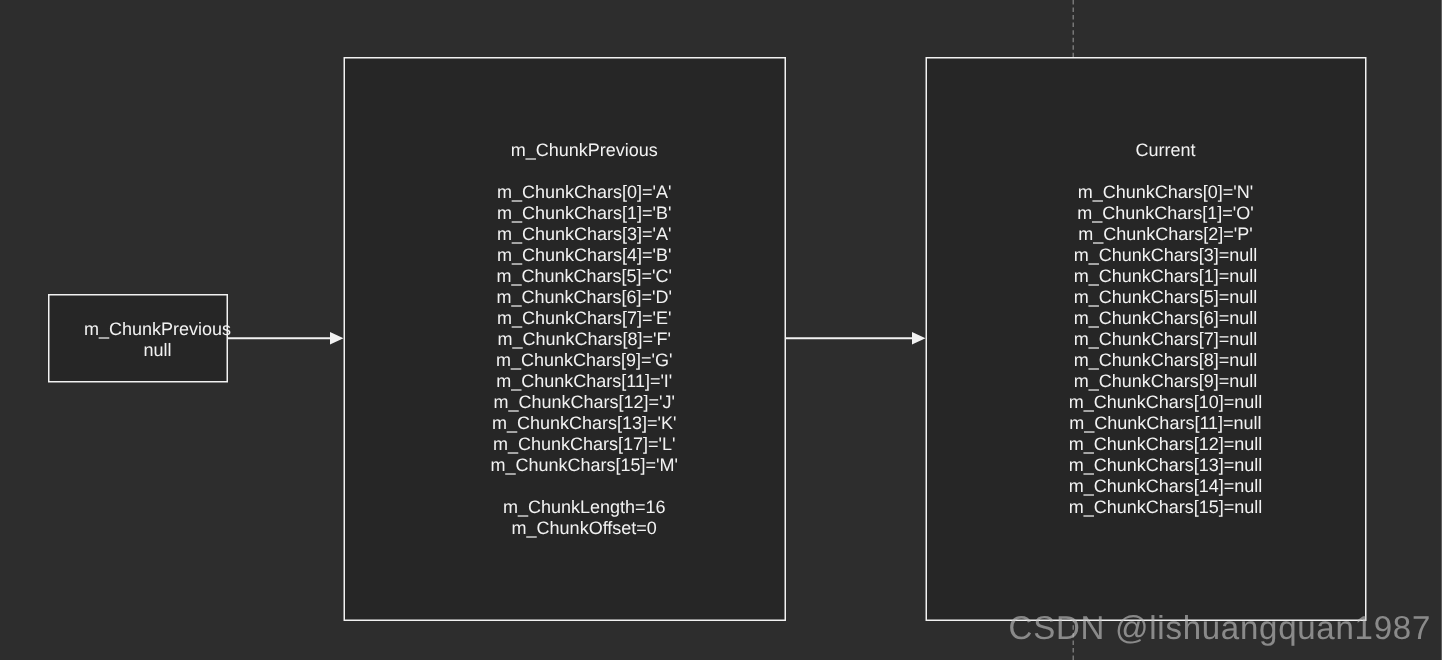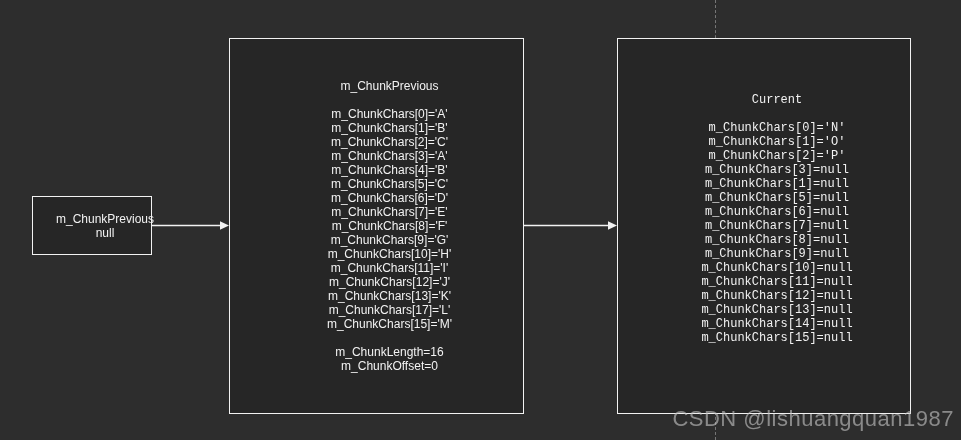--- a/index.html
+++ b/index.html
@@ -33,21 +33,21 @@
     text-align: center;
     font-size: 12px;
     line-height: 14px;
     z-index: 1;
     padding-left: 26px;
   }
   .node .line { height: 14px; white-space: nowrap; }
   .node .spacer { height: 14px; }
   .node-left   { left: 32px;  top: 196px; width: 120px; height: 59px; }
   .node-middle { left: 229px; top: 38px;  width: 295px; height: 376px; }
-  .node-right  { left: 617px; top: 38px;  width: 294px; height: 376px; font-family: Liberation Mono, monospace; }
+  .node-right  { left: 617px; top: 38px;  width: 294px; height: 376px; }
   .arrows {
     position: absolute;
     left: 0; top: 0;
     width: 961px; height: 440px;
     z-index: 2;
     pointer-events: none;
   }
   .watermark {
     position: absolute;
     right: 7px;
@@ -71,29 +71,27 @@
     <div class="line">m_ChunkPrevious</div>
     <div class="line">null</div>
   </div>
 
   <div class="node node-middle">
     <div class="line">m_ChunkPrevious</div>
     <div class="spacer"></div>
     <div>
         <div class="line">m_ChunkChars[0]='A'</div>
         <div class="line">m_ChunkChars[1]='B'</div>
-        <div class="line">m_ChunkChars[2]='C'</div>
         <div class="line">m_ChunkChars[3]='A'</div>
         <div class="line">m_ChunkChars[4]='B'</div>
         <div class="line">m_ChunkChars[5]='C'</div>
         <div class="line">m_ChunkChars[6]='D'</div>
         <div class="line">m_ChunkChars[7]='E'</div>
         <div class="line">m_ChunkChars[8]='F'</div>
         <div class="line">m_ChunkChars[9]='G'</div>
-        <div class="line">m_ChunkChars[10]='H'</div>
         <div class="line">m_ChunkChars[11]='I'</div>
         <div class="line">m_ChunkChars[12]='J'</div>
         <div class="line">m_ChunkChars[13]='K'</div>
         <div class="line">m_ChunkChars[17]='L'</div>
         <div class="line">m_ChunkChars[15]='M'</div>
       </div>
     <div class="spacer"></div>
     <div>
         <div class="line">m_ChunkLength=16</div>
         <div class="line">m_ChunkOffset=0</div>

